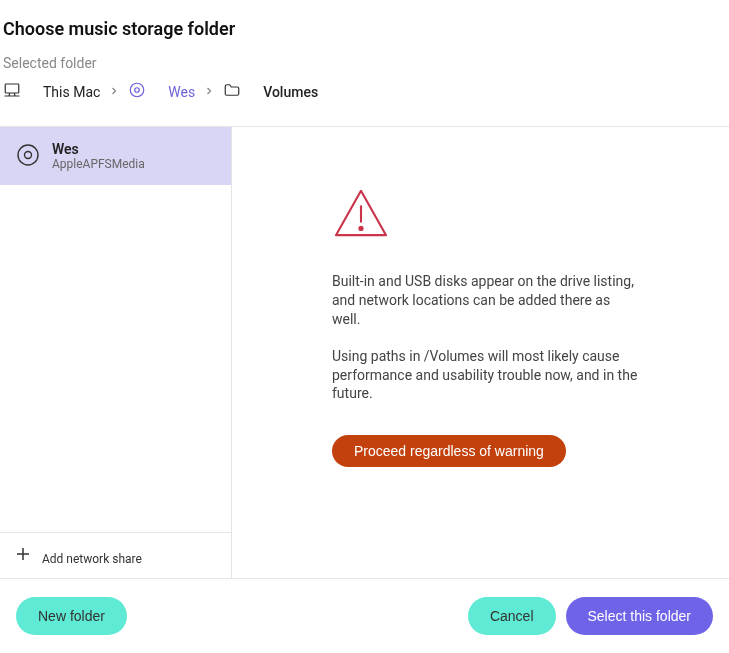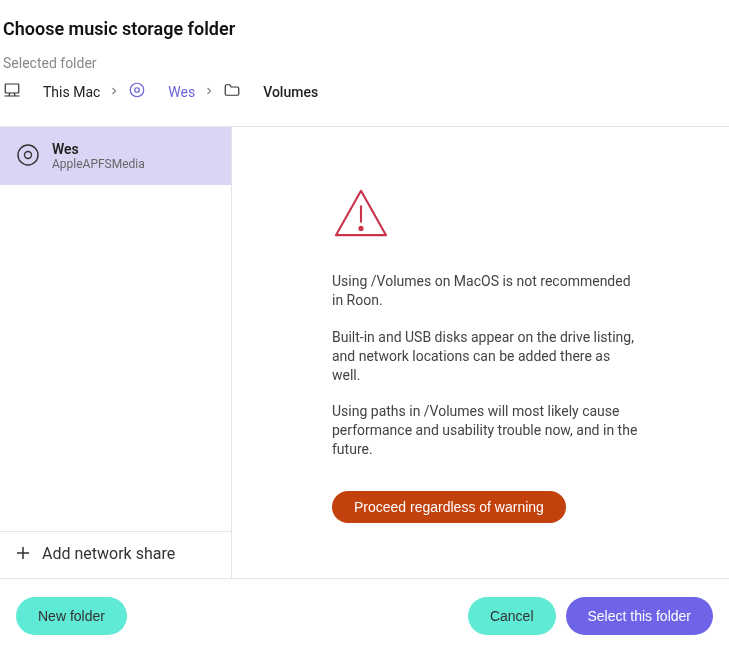--- a/index.html
+++ b/index.html
@@ -64,25 +64,25 @@
     background: #d9d6f5;
     cursor: pointer;
   }
   .drive-text { display: flex; flex-direction: column; }
   .drive-name { font-weight: 600; font-size: 14px; color: #222; }
   .drive-sub { font-size: 12px; color: #666; }
   .add-share {
     border-top: 1px solid #e5e5e5;
     padding: 12px 14px;
     display: flex;
-    align-items: flex-start;
+    align-items: flex-end;
     gap: 10px;
     color: #333;
     cursor: pointer;
-    font-size: 16px;
+    font-size: 12px;
   }
   .content {
     flex: 1;
     padding: 60px 50px 20px 100px;
   }
   .warning-icon { margin-bottom: 30px; }
   .warning-text p {
     font-size: 14px;
     color: #444;
     line-height: 1.35;
@@ -191,21 +191,20 @@
 
   <div class="content">
     <div class="warning-icon">
       <svg width="58" height="52" viewBox="0 0 60 54" fill="none" stroke="#c9344a" stroke-width="2.2" stroke-linejoin="round" stroke-linecap="round">
         <path d="M30 4 L56 50 H4 Z"></path>
         <line x1="30" y1="20" x2="30" y2="36"></line>
         <circle cx="30" cy="43" r="1.6" fill="#c9344a"></circle>
       </svg>
     </div>
     <div class="warning-text">
-      <p>Using /Volumes on MacOS is not recommended in Roon.</p>
       <p>Built-in and USB disks appear on the drive listing, and network locations can be added there as well.</p>
       <p>Using paths in /Volumes will most likely cause performance and usability trouble now, and in the future.</p>
     </div>
     <button class="proceed-btn">Proceed regardless of warning</button>
   </div>
 </div>
 
 <div class="footer">
   <button class="btn btn-secondary">New folder</button>
   <span class="spacer"></span>

